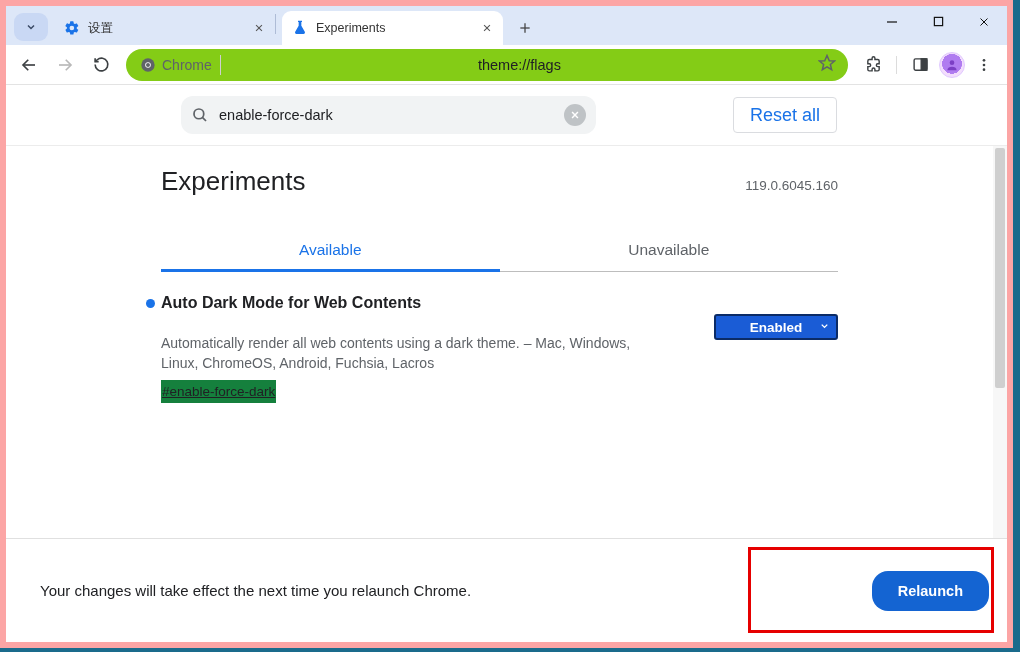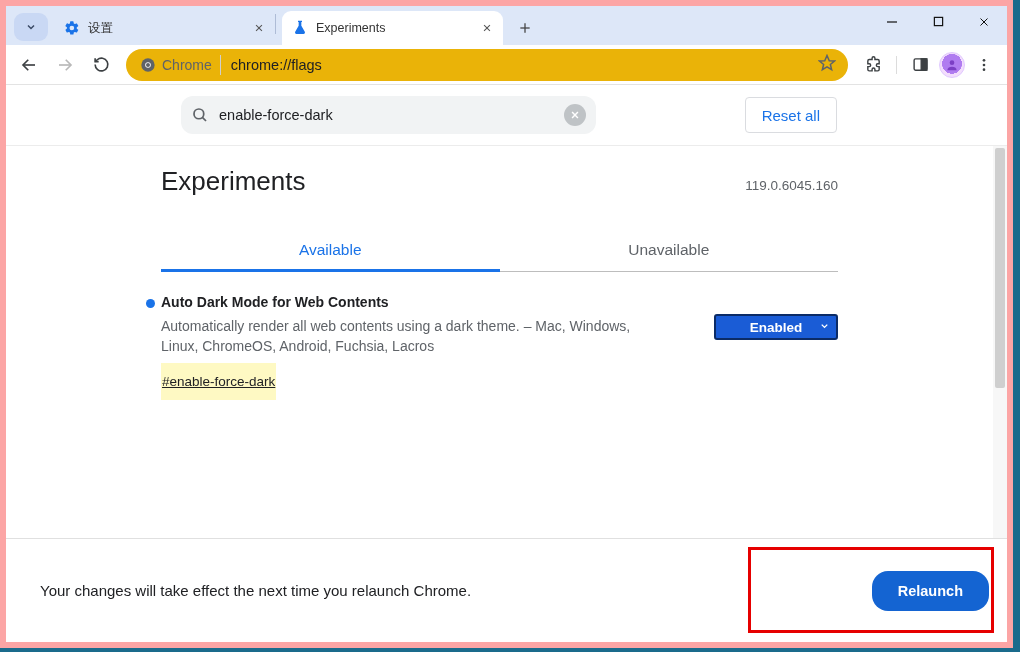--- a/index.html
+++ b/index.html
@@ -15,51 +15,51 @@
     .tab .favicon { width:16px; height:16px; margin-right:8px; flex:0 0 auto; }
     .tab .label { flex:1; white-space:nowrap; overflow:hidden; text-overflow:ellipsis; }
     .tab .close { width:16px; height:16px; display:flex; align-items:center; justify-content:center; color:#555; cursor:pointer; }
     .newtab { width:28px; height:28px; margin-left:8px; margin-bottom:3px; border-radius:50%; display:flex; align-items:center; justify-content:center; color:#444; font-size:18px; cursor:pointer; }
     .wincontrols { position:absolute; right:0; top:0; height:31px; display:flex; }
     .wincontrols .btn { width:46px; display:flex; align-items:center; justify-content:center; cursor:pointer; }
     
     .toolbar { height:40px; background:#fff; border-bottom:1px solid #e3e3e3; display:flex; align-items:center; padding:0 6px; gap:2px; }
     .tbtn { width:34px; height:32px; border-radius:16px; display:flex; align-items:center; justify-content:center; color:#5f6368; cursor:pointer; }
     .tbtn.disabled { color:#b8b8b8; cursor:default; }
-    .omnibox { flex:1; height:32px; margin:0 6px; background:#eab308; border-radius:16px; display:flex; align-items:center; padding:0 12px; gap:10px; font-size:14.5px; color:#3c4043; }
+    .omnibox { flex:1; height:32px; margin:0 6px; background:#84cc16; border-radius:16px; display:flex; align-items:center; padding:0 12px; gap:10px; font-size:14.5px; color:#3c4043;text-align:center; }
     .omnibox .chip { display:flex; align-items:center; gap:6px; padding:2px 8px 2px 2px; border-right:1px solid #cfcfcf; color:#5f6368; font-size:14px; }
     .omnibox .url { flex:1; color:#202124; }
     .omnibox .star { color:#5f6368; cursor:pointer; }
     .righticons { display:flex; align-items:center; gap:2px; }
     .divider { width:1px; height:18px; background:#dcdcdc; margin:0 4px; }
     .avatar { width:26px; height:26px; border-radius:50%; background:radial-gradient(circle at 50% 45%, #b07cf0 0 55%, #f3defc 56% 100%); border:1px solid #e0c8ff; display:flex; align-items:center; justify-content:center; cursor:pointer; }
     
     .content { flex:1; position:relative; background:#fff; display:flex; flex-direction:column; overflow:hidden; }
     .searchrow { height:60px; display:flex; align-items:center; padding-left:175px; padding-right:170px; gap:20px; }
     .searchbox { width:415px; height:38px; background:#f1f3f4; border-radius:12px; display:flex; align-items:center; padding:0 10px; gap:10px; color:#5f6368; }
     .searchbox input { flex:1; border:none; background:transparent; outline:none; font-size:14.5px; color:#202124; }
     .searchbox .clear { width:22px; height:22px; border-radius:50%; background:#bfc3c6; color:#fff; display:flex; align-items:center; justify-content:center; font-size:13px; cursor:pointer; }
-    .resetbtn { margin-left:auto; height:36px; padding:0 16px; border:1px solid #dadce0; border-radius:4px; background:#fff; color:#1a73e8; font-size:15px; display:flex; align-items:center; cursor:pointer; }
+    .resetbtn { margin-left:auto; height:36px; padding:0 16px; border:1px solid #dadce0; border-radius:4px; background:#fff; color:#1a73e8; font-size:18px; display:flex; align-items:center; cursor:pointer; }
     .scrollarea { flex:1; position:relative; border-top:1px solid #ececec; overflow:hidden; }
     .inner { position:absolute; top:0; left:0; right:14px; padding:20px 0 0 0; }
     .scrollbar-track { position:absolute; right:0; top:0; width:14px; height:100%; background:#f7f7f7; }
     .scrollbar-thumb { position:absolute; right:2px; top:2px; width:10px; height:240px; background:#cfcfcf; border-radius:2px; }
     .headrow { display:flex; align-items:baseline; padding:0 155px; }
     .pagetitle { font-size:26px; color:#202124; font-weight:400; }
     .version { margin-left:auto; font-size:13.5px; color:#5f6368; }
     .tabs { display:flex; margin:34px 155px 0 155px; border-bottom:1px solid #bdbdbd;justify-content:space-between; }
     .tabitem { flex:1; text-align:center; padding:10px 0 12px; font-size:15.5px; color:#5f6368; cursor:pointer; position:relative; }
     .tabitem.sel { color:#1a73e8; }
     .tabitem.sel::after { content:""; position:absolute; left:0; right:0; bottom:-1px; height:3px; background:#1a73e8; }
     .flag { display:flex; margin:22px 155px 0 140px; }
     .flag .dot { width:9px; height:9px; border-radius:50%; background:#1a73e8; margin-top:5px; margin-right:6px; flex:0 0 auto; }
     .flag .body { flex:1; padding-right:20px; }
-    .flag .title { font-size:14px; font-weight:700; color:#202124; margin-bottom:6px; }
+    .flag .title { font-size:16px; font-weight:700; color:#202124; margin-bottom:21px; }
     .flag .desc { font-size:14px; color:#5f6368; line-height:1.45; max-width:480px; }
-    .flag .anchor { display:inline-block; margin-top:6px; font-size:13.5px; color:#202124; text-decoration:underline; background:#fef9c3; padding:11px 1px; cursor:pointer; }
+    .flag .anchor { display:inline-block; margin-top:6px; font-size:13.5px; color:#202124; text-decoration:underline; background:#15803d; padding:4px 1px; cursor:pointer; }
     .flag .ctrl { flex:0 0 auto; padding-top:20px; }
     .select { width:124px; height:26px; background:#1a5cd6; border:2px solid #0b2b66; border-radius:3px; color:#fff; font-size:13.5px; font-weight:700; display:flex; align-items:center; justify-content:center; position:relative; cursor:pointer; }
     .select .chev { position:absolute; right:6px; top:50%; transform:translateY(-50%); }
     
     .bottombar { height:104px; border-top:1px solid #e0e0e0; display:flex; align-items:center; padding:4px 18px; position:relative; }
     .bottombar .msg { font-size:15px; color:#202124; margin-left:16px; }
     .relaunch { margin-left:auto; height:40px; padding:0 26px; background:#1464d2; color:#fff; font-size:14.5px; font-weight:600; border-radius:16px; display:flex; align-items:center; cursor:pointer; border:none; }
     .redbox { position:absolute; right:13px; top:8px; width:246px; height:86px; border:3px solid #e60000; pointer-events:none; }
   </style>
 </head>
@@ -155,21 +155,21 @@
 
     <div class="omnibox">
       <span class="chip">
         <svg width="16" height="16" viewBox="0 0 24 24">
             <circle cx="12" cy="12" r="10" fill="#5f6368"></circle>
             <circle cx="12" cy="12" r="4.2" fill="#fff"></circle>
             <circle cx="12" cy="12" r="3" fill="#5f6368"></circle>
           </svg>
         <span>Chrome</span>
       </span>
-      <span class="url">chrome://flags</span>
+      <span class="url">theme://flags</span>
       <span class="star">
         <svg width="18" height="18" viewBox="0 0 24 24" fill="none" stroke="#5f6368" stroke-width="2">
             <polygon points="12 2 15 9 22 9.3 16.5 14 18.2 21 12 17.3 5.8 21 7.5 14 2 9.3 9 9"></polygon>
           </svg>
       </span>
     </div>
 
     <div class="righticons">
       <div class="tbtn">
         <svg width="17" height="17" viewBox="0 0 24 24" fill="none" stroke="#3c4043" stroke-width="2">

